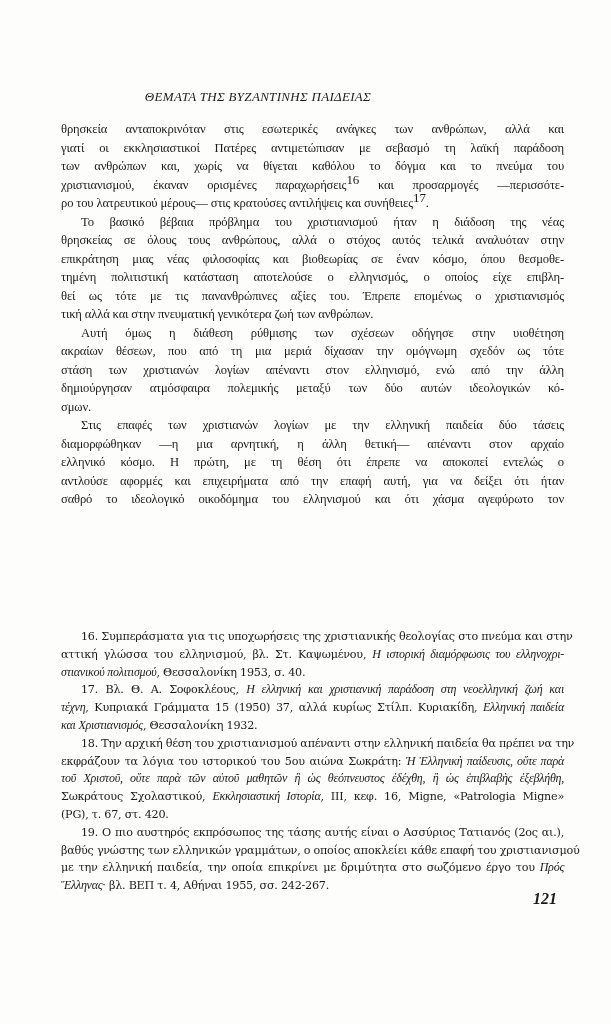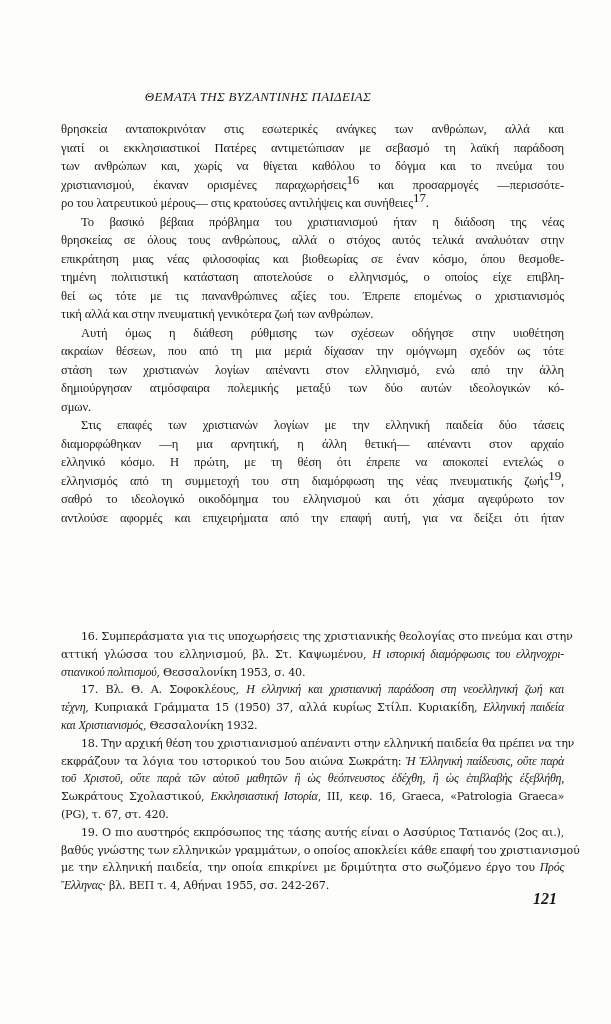--- a/index.html
+++ b/index.html
@@ -56,39 +56,38 @@
   <span class="line">θεί ως τότε με τις πανανθρώπινες αξίες του. Έπρεπε επομένως ο χριστιανισμός</span>
   <span class="line last">τική αλλά και στην πνευματική γενικότερα ζωή των ανθρώπων.</span>
   <span class="line indent">Αυτή όμως η διάθεση ρύθμισης των σχέσεων οδήγησε στην υιοθέτηση</span>
   <span class="line">ακραίων θέσεων, που από τη μια μεριά δίχασαν την ομόγνωμη σχεδόν ως τότε</span>
   <span class="line">στάση των χριστιανών λογίων απέναντι στον ελληνισμό, ενώ από την άλλη</span>
   <span class="line">δημιούργησαν ατμόσφαιρα πολεμικής μεταξύ των δύο αυτών ιδεολογικών κό-</span>
   <span class="line last">σμων.</span>
   <span class="line indent">Στις επαφές των χριστιανών λογίων με την ελληνική παιδεία δύο τάσεις</span>
   <span class="line">διαμορφώθηκαν —η μια αρνητική, η άλλη θετική— απέναντι στον αρχαίο</span>
   <span class="line">ελληνικό κόσμο. Η πρώτη, με τη θέση ότι έπρεπε να αποκοπεί εντελώς ο</span>
-  <span class="line"><span>ελληνισμός από τη συμμετοχή του στη διαμόρφωση της νέας πνευματικής ζωής</span><sup>19</sup><span>,</span></span>
+  <span class="line">αντλούσε αφορμές και επιχειρήματα από την επαφή αυτή, για να δείξει ότι ήταν</span>
   <span class="line">σαθρό το ιδεολογικό οικοδόμημα του ελληνισμού και ότι χάσμα αγεφύρωτο τον</span>
-  <span class="line">αντλούσε αφορμές και επιχειρήματα από την επαφή αυτή, για να δείξει ότι ήταν</span>
 </div>
 
 <div class="notes">
 
   <span class="nline indent">16. Συμπεράσματα για τις υποχωρήσεις της χριστιανικής θεολογίας στο πνεύμα και στην</span>
   <span class="nline"><span>αττική γλώσσα του ελληνισμού, βλ. Στ. Καψωμένου, </span><span class="it">Η ιστορική διαμόρφωσις του ελληνοχρι-</span></span>
   <span class="nline last"><span class="it">στιανικού πολιτισμού</span><span>, Θεσσαλονίκη 1953, σ. 40.</span></span>
 
   <span class="nline indent"><span>17. Βλ. Θ. Α. Σοφοκλέους, </span><span class="it">Η ελληνική και χριστιανική παράδοση στη νεοελληνική ζωή και</span></span>
   <span class="nline"><span class="it">τέχνη</span><span>, Κυπριακά Γράμματα 15 (1950) 37, αλλά κυρίως Στίλπ. Κυριακίδη, </span><span class="it">Ελληνική παιδεία</span></span>
   <span class="nline last"><span class="it">και Χριστιανισμός</span><span>, Θεσσαλονίκη 1932.</span></span>
 
   <span class="nline indent">18. Την αρχική θέση του χριστιανισμού απέναντι στην ελληνική παιδεία θα πρέπει να την</span>
   <span class="nline"><span>εκφράζουν τα λόγια του ιστορικού του 5ου αιώνα Σωκράτη: </span><span class="it">Ή Ἑλληνικὴ παίδευσις, οὔτε παρὰ</span></span>
   <span class="nline it">τοῦ Χριστοῦ, οὔτε παρὰ τῶν αὐτοῦ μαθητῶν ἢ ὡς θεόπνευστος ἐδέχθη, ἢ ὡς ἐπιβλαβὴς ἐξεβλήθη,</span>
-  <span class="nline"><span>Σωκράτους Σχολαστικού, </span><span class="it">Εκκλησιαστική Ιστορία</span><span>, III, κεφ. 16, Graeca, «Patrologia Graeca»</span></span>
+  <span class="nline"><span>Σωκράτους Σχολαστικού, </span><span class="it">Εκκλησιαστική Ιστορία</span><span>, III, κεφ. 16, Migne, «Patrologia Migne»</span></span>
   <span class="nline last">(PG), τ. 67, στ. 420.</span>
 
   <span class="nline indent">19. Ο πιο αυστηρός εκπρόσωπος της τάσης αυτής είναι ο Ασσύριος Τατιανός (2ος αι.),</span>
   <span class="nline">βαθύς γνώστης των ελληνικών γραμμάτων, ο οποίος αποκλείει κάθε επαφή του χριστιανισμού</span>
   <span class="nline"><span>με την ελληνική παιδεία, την οποία επικρίνει με δριμύτητα στο σωζόμενο έργο του </span><span class="it">Πρός</span></span>
   <span class="nline last"><span class="it">Ἕλληνας</span><span>· βλ. ΒΕΠ τ. 4, Αθήναι 1955, σσ. 242-267.</span></span>
 </div>
 
 <div class="page-number">121</div>
 

